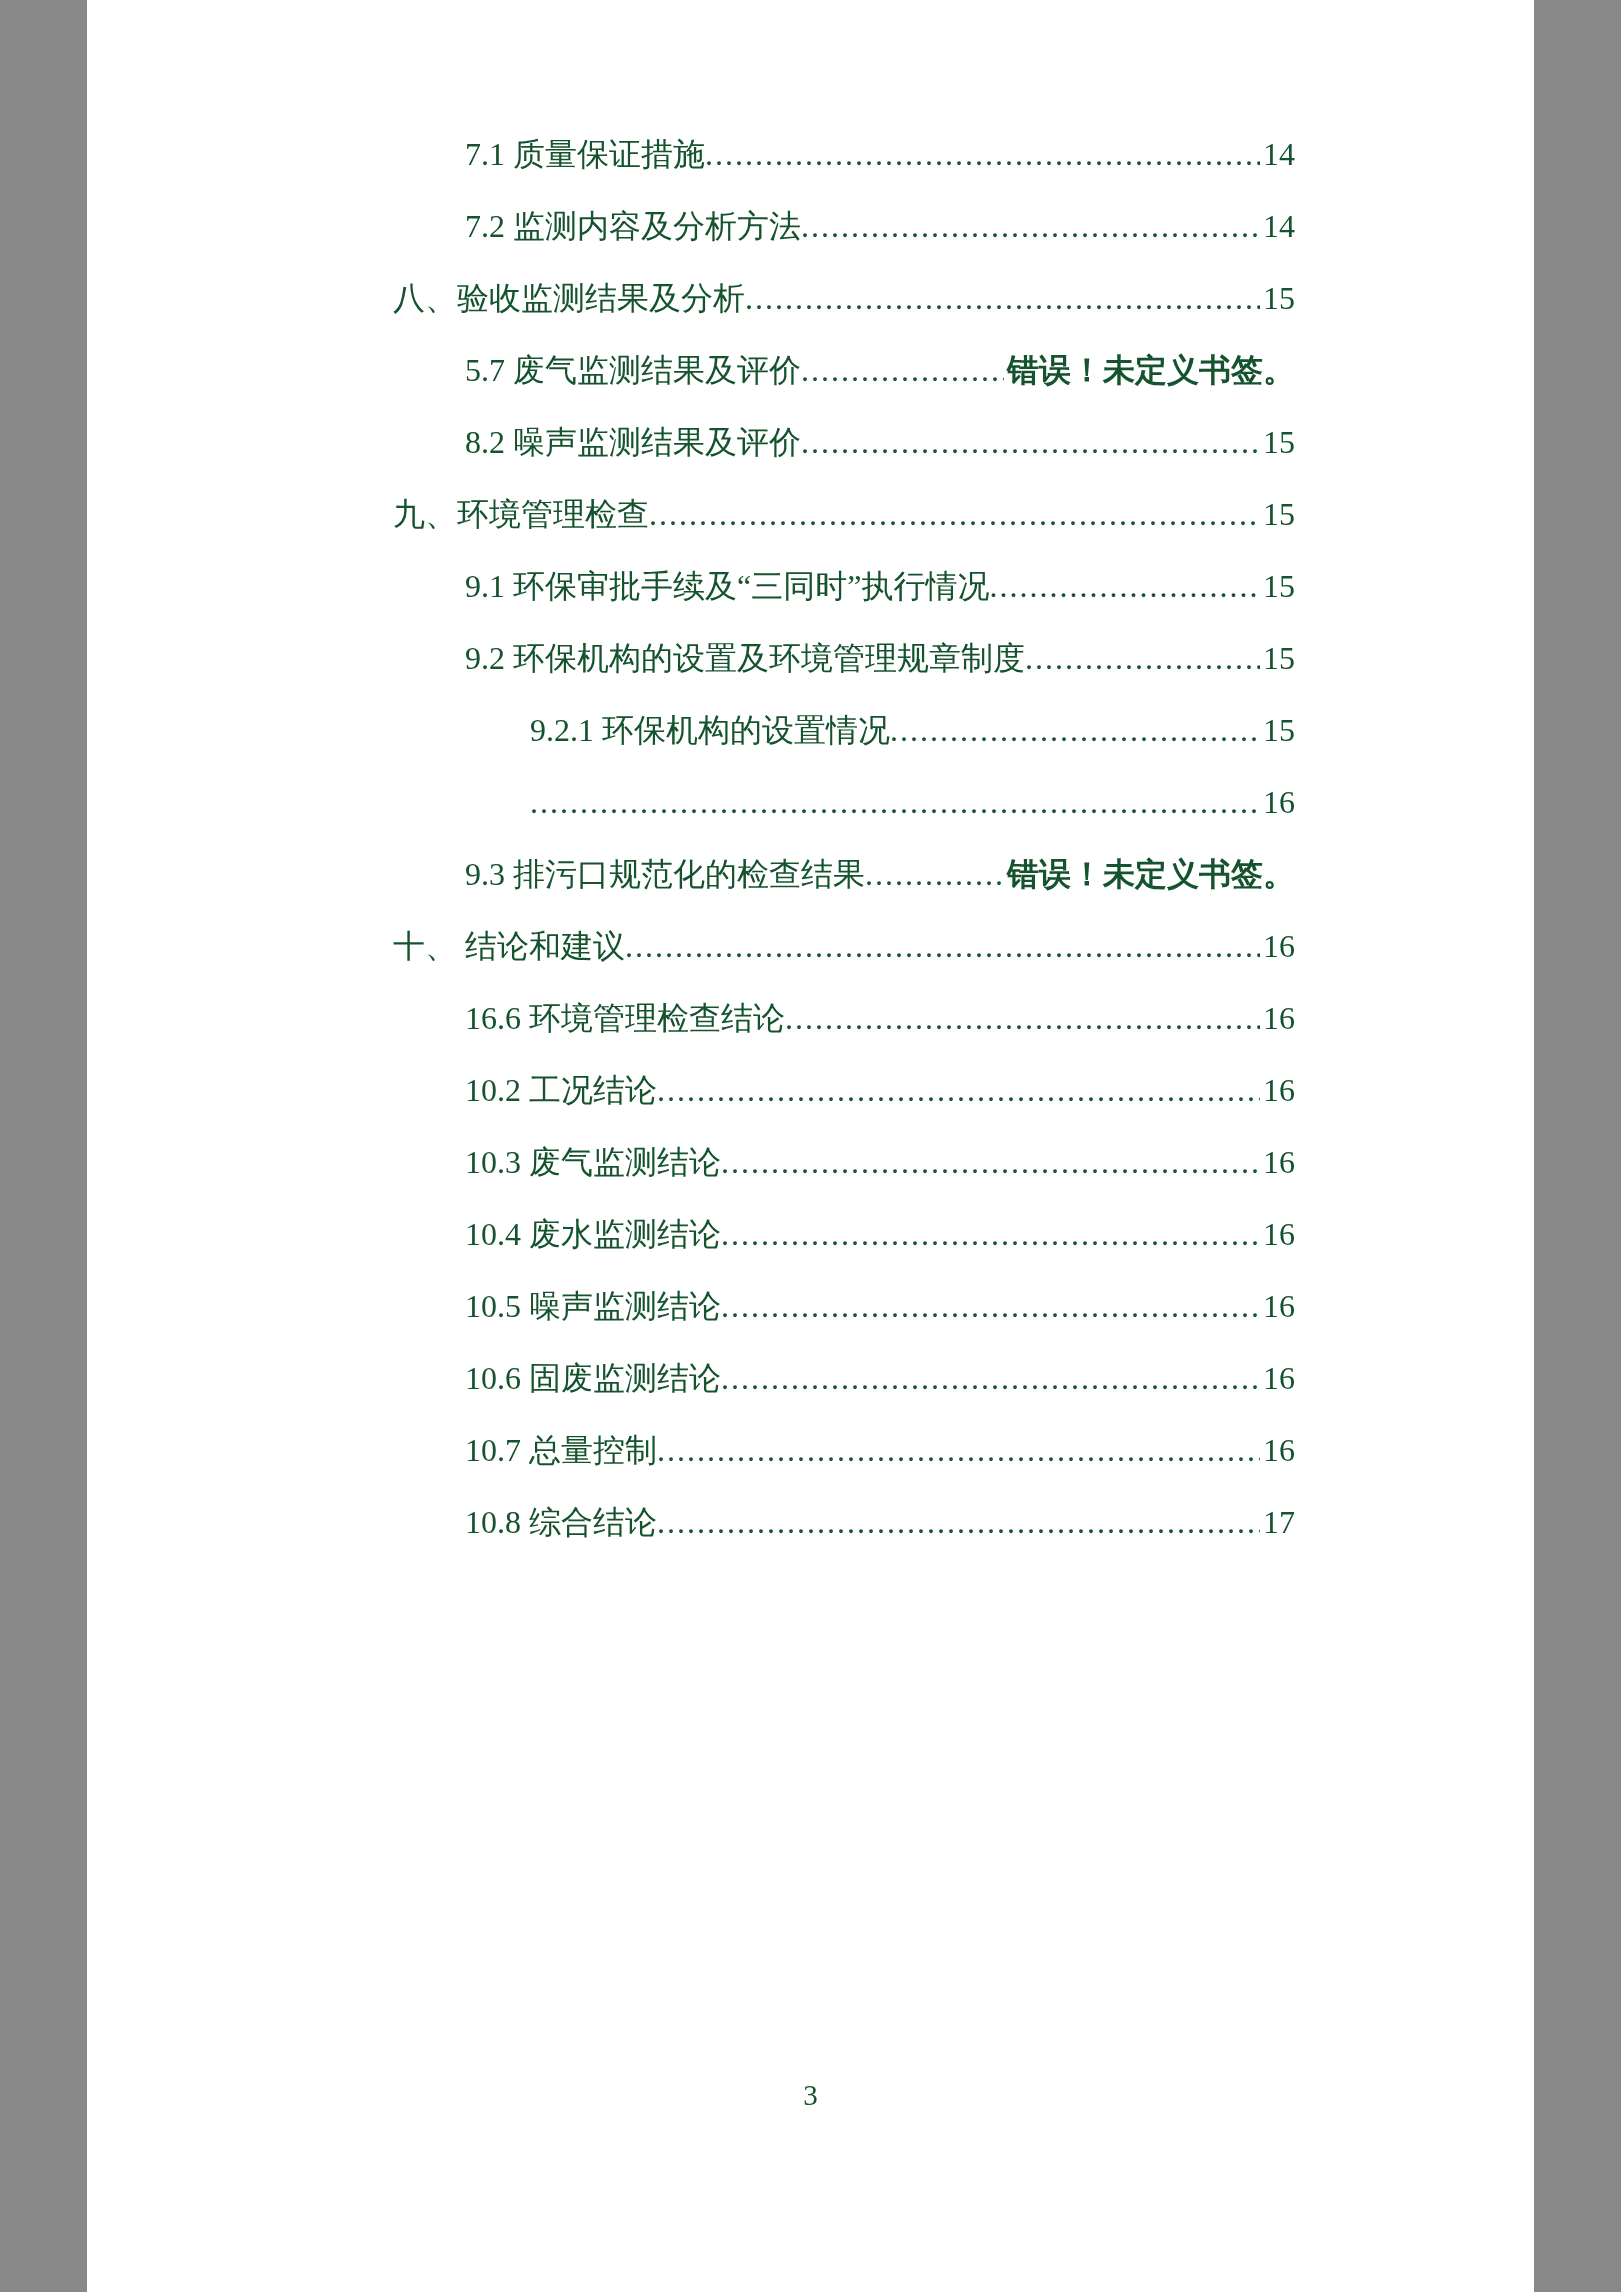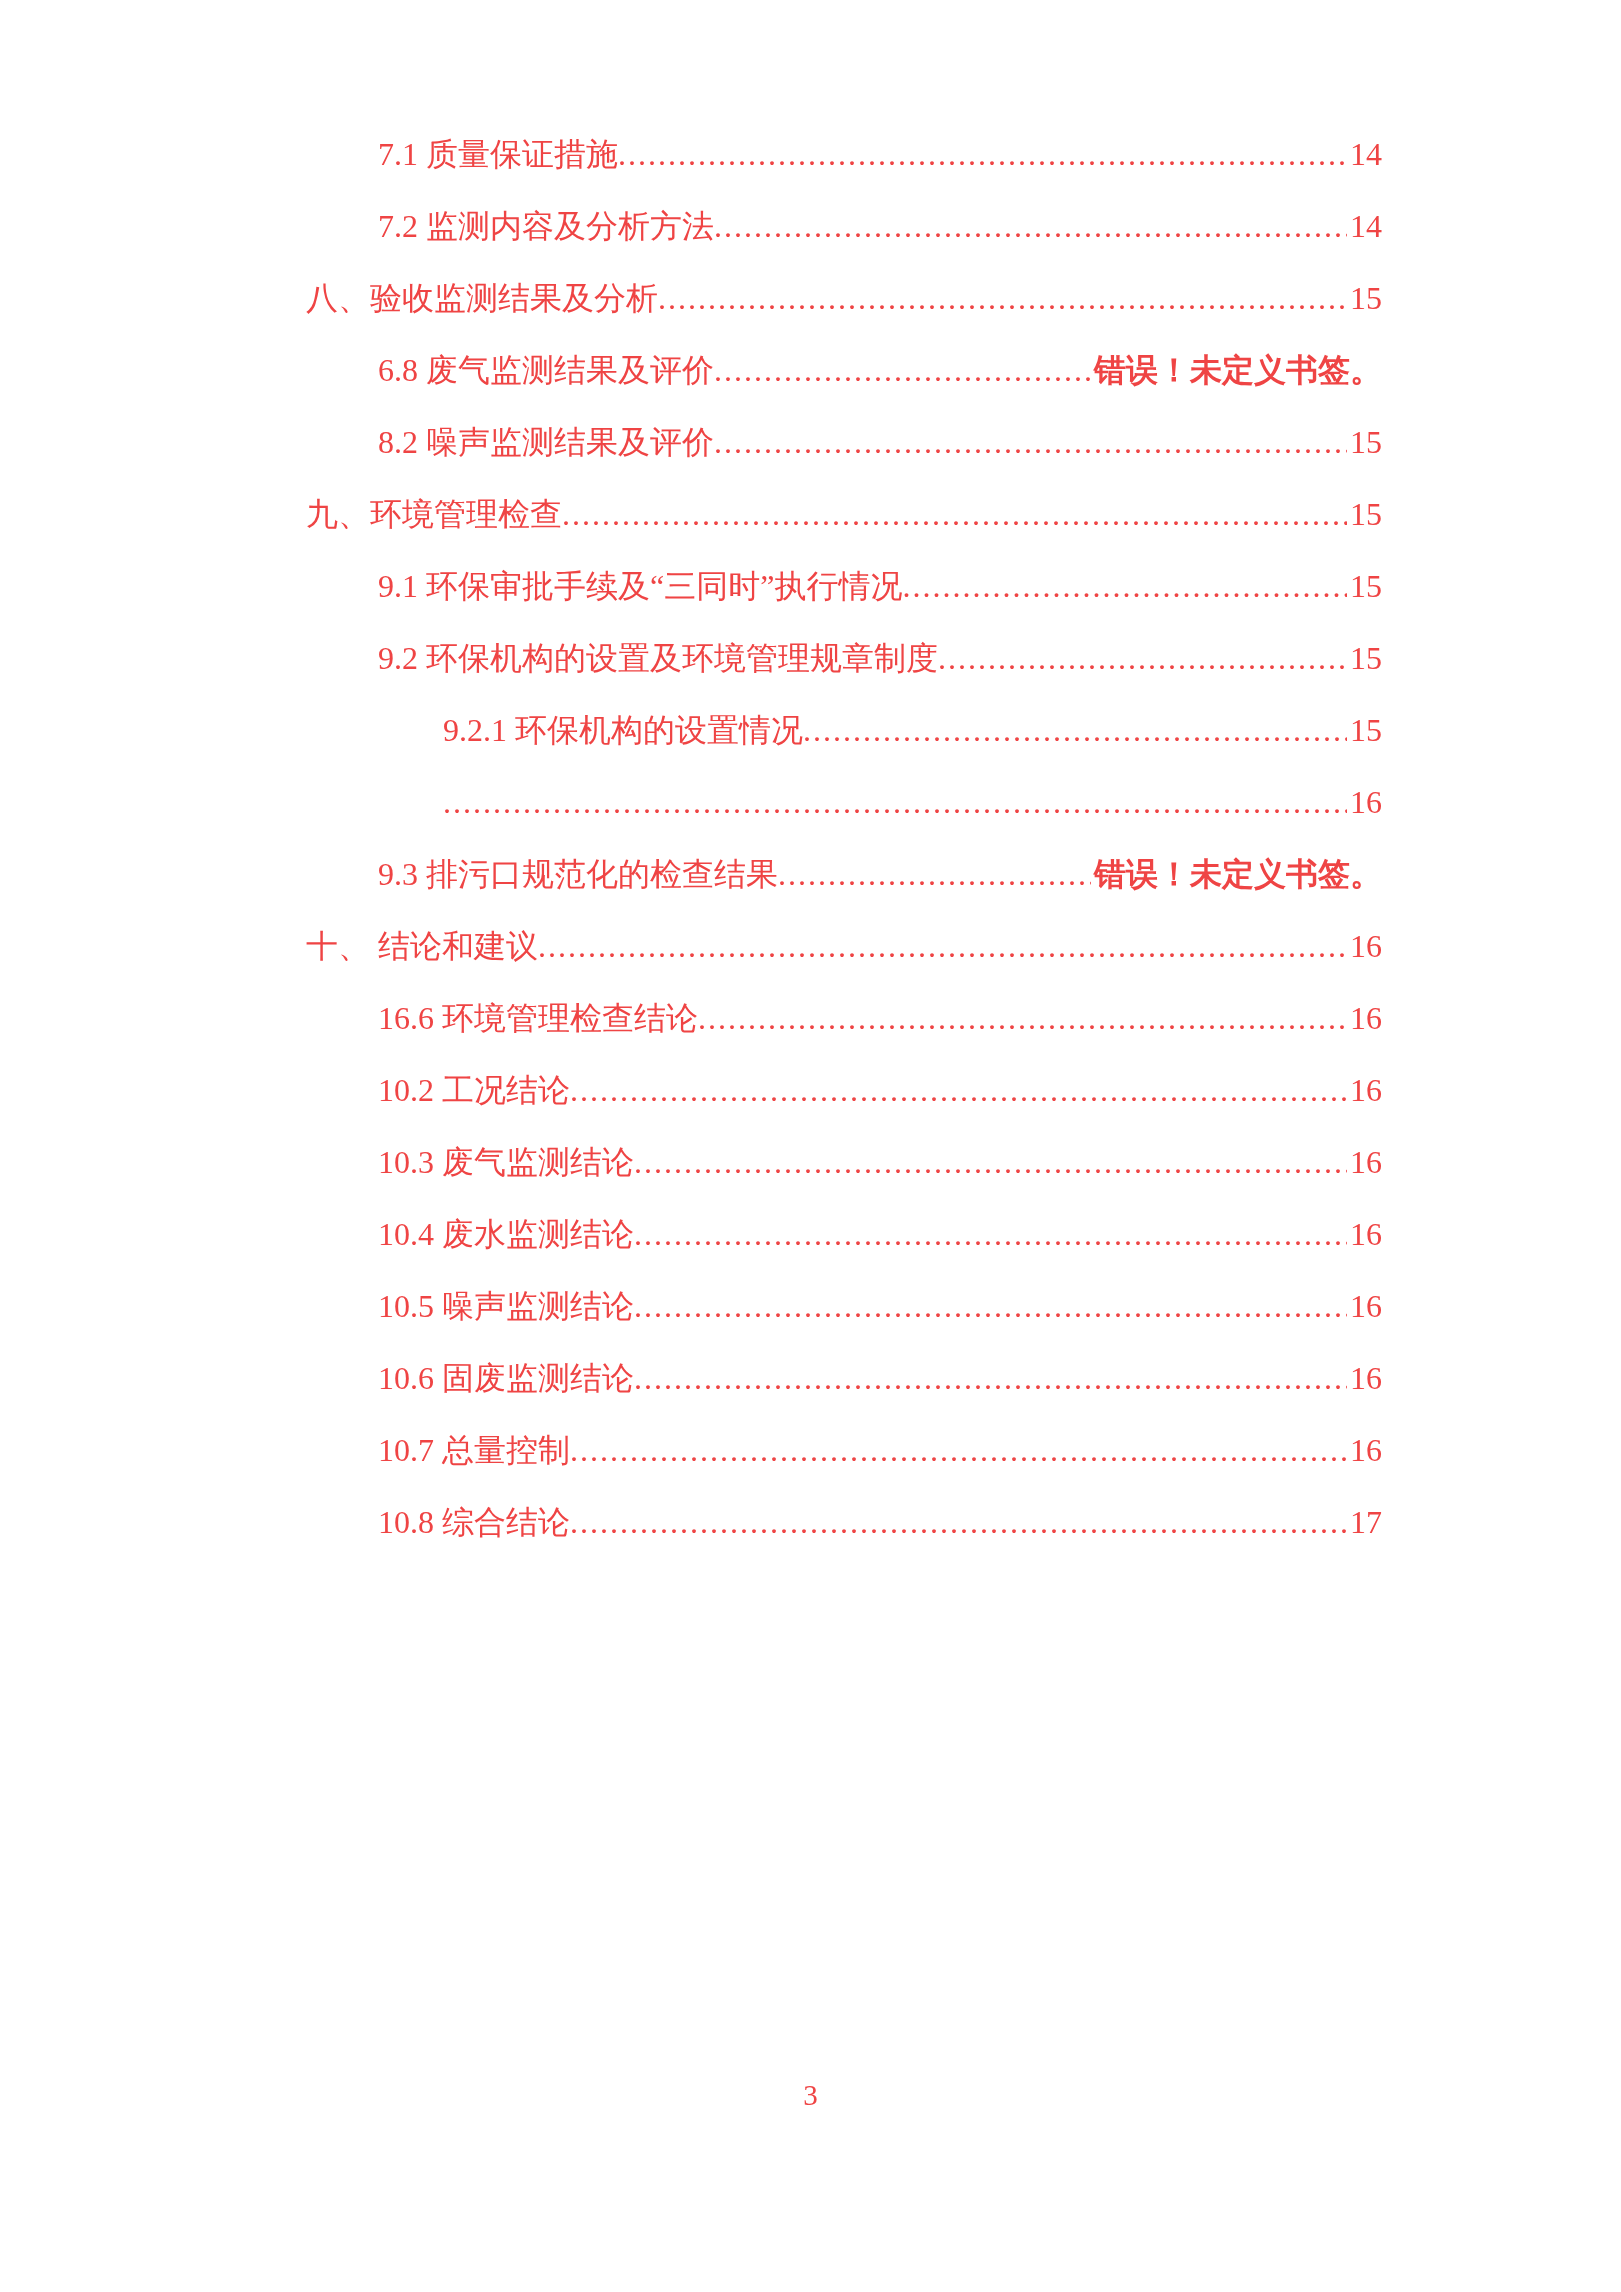--- a/index.html
+++ b/index.html
@@ -1,22 +1,22 @@
 <!DOCTYPE html>
 <html><head>
 <meta charset="utf-8">
 <style>
   html, body { margin: 0; padding: 0; background: #888; }
   .page {
     position: relative;
-    width: 1621px;
+    width: 1447px;
     height: 2293px;
     margin: 0 auto;
     background: #ffffff;
-    color: #ef4444;
+    color: #14532d;
     font-family: "Liberation Serif", "DejaVu Serif", serif;
     overflow: hidden;
   }
   .toc {
     position: absolute;
     top: 118px;
     left: 0;
     right: 239px;
   }
   .row {
@@ -69,21 +69,21 @@
       <span class="pg">14</span>
     </div>
 
     <div class="row lvl1">
       <span class="lbl">八、验收监测结果及分析</span>
       <span class="leader">............................................................................................................................................................................................................................</span>
       <span class="pg">15</span>
     </div>
 
     <div class="row lvl2 error">
-      <span class="lbl">6.8 废气监测结果及评价</span>
+      <span class="lbl">5.7 废气监测结果及评价</span>
       <span class="leader">............................................................................................................................................................................................................................</span>
       <span class="pg">错误！未定义书签。</span>
     </div>
 
     <div class="row lvl2">
       <span class="lbl">8.2 噪声监测结果及评价</span>
       <span class="leader">............................................................................................................................................................................................................................</span>
       <span class="pg">15</span>
     </div>
 

